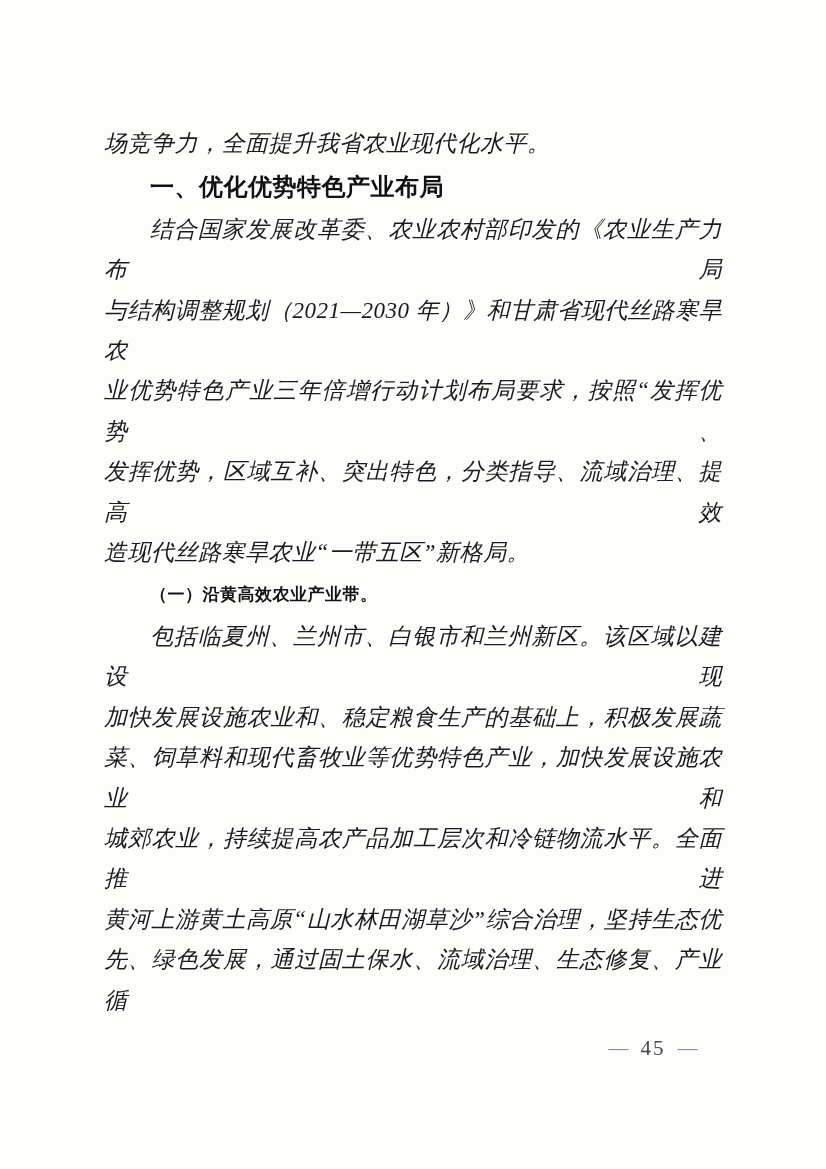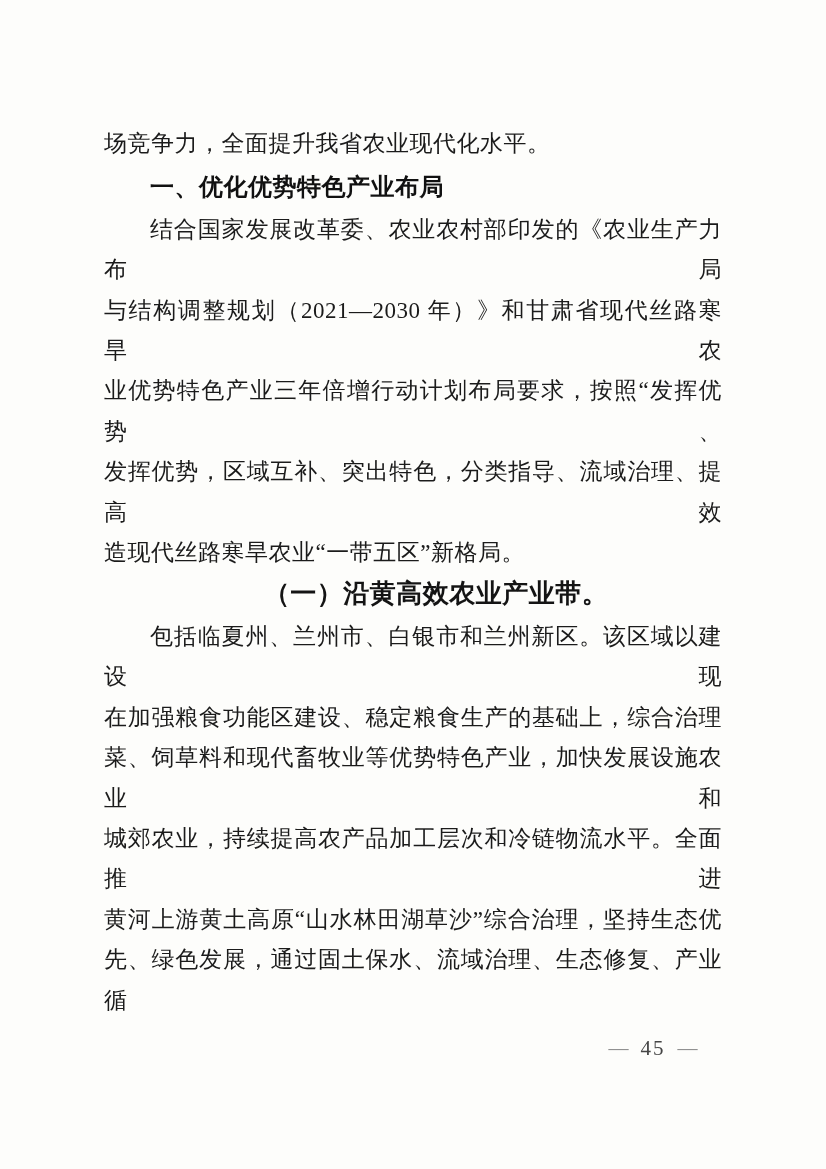--- a/index.html
+++ b/index.html
@@ -26,37 +26,37 @@
     width: 618px;
   }
   .line {
     font-size: 23px;
     line-height: 40.4px;
     color: #1b1b1b;
     letter-spacing: 0.5px;
   }
   .line.body {
     font-family: "Liberation Serif", "DejaVu Serif", serif;
+    font-style: italic;
   }
   .line.heading1 {
     font-family: Liberation Serif, serif;
     font-weight: 700;
     font-size: 24px;
     margin-top: 3px;
     margin-bottom: 2px;
     color: #111;
   }
   .line.heading2 {
-    font-family: Liberation Mono, monospace;
+    font-family: Liberation Serif, serif;
     font-weight: 700;
-    font-size: 26px;
+    font-size: 17px;
     margin-top: 2px;
     margin-bottom: 1px;
     color: #141414;
-    text-align: center;
   }
   .line.indent {
     text-indent: 46px;
   }
   .line.justify {
     text-align: justify;
     text-align-last: justify;
     text-justify: inter-character;
   }
   .footer {
@@ -87,21 +87,21 @@
   <div class="text-block" id="text-block">
       <div class="line body">场竞争力，全面提升我省农业现代化水平。</div>
       <div class="line heading1 indent">一、优化优势特色产业布局</div>
       <div class="line body indent justify">结合国家发展改革委、农业农村部印发的《农业生产力布局</div>
       <div class="line body justify">与结构调整规划（2021—2030 年）》和甘肃省现代丝路寒旱农</div>
       <div class="line body justify">业优势特色产业三年倍增行动计划布局要求，按照“发挥优势、</div>
       <div class="line body justify">发挥优势，区域互补、突出特色，分类指导、流域治理、提高效</div>
       <div class="line body">造现代丝路寒旱农业“一带五区”新格局。</div>
       <div class="line heading2 indent">（一）沿黄高效农业产业带。</div>
       <div class="line body indent justify">包括临夏州、兰州市、白银市和兰州新区。该区域以建设现</div>
-      <div class="line body justify">在加强粮食功能区建设、稳定粮食生产的基础上，综合治理</div>
+      <div class="line body justify">加快发展设施农业和、稳定粮食生产的基础上，积极发展蔬</div>
       <div class="line body justify">菜、饲草料和现代畜牧业等优势特色产业，加快发展设施农业和</div>
       <div class="line body justify">城郊农业，持续提高农产品加工层次和冷链物流水平。全面推进</div>
       <div class="line body justify">黄河上游黄土高原“山水林田湖草沙”综合治理，坚持生态优</div>
       <div class="line body justify">先、绿色发展，通过固土保水、流域治理、生态修复、产业循</div>
     </div>
   <div class="footer">
     <span class="dash">—</span>
     <span class="page-num">45</span>
     <span class="dash">—</span>
   </div>

